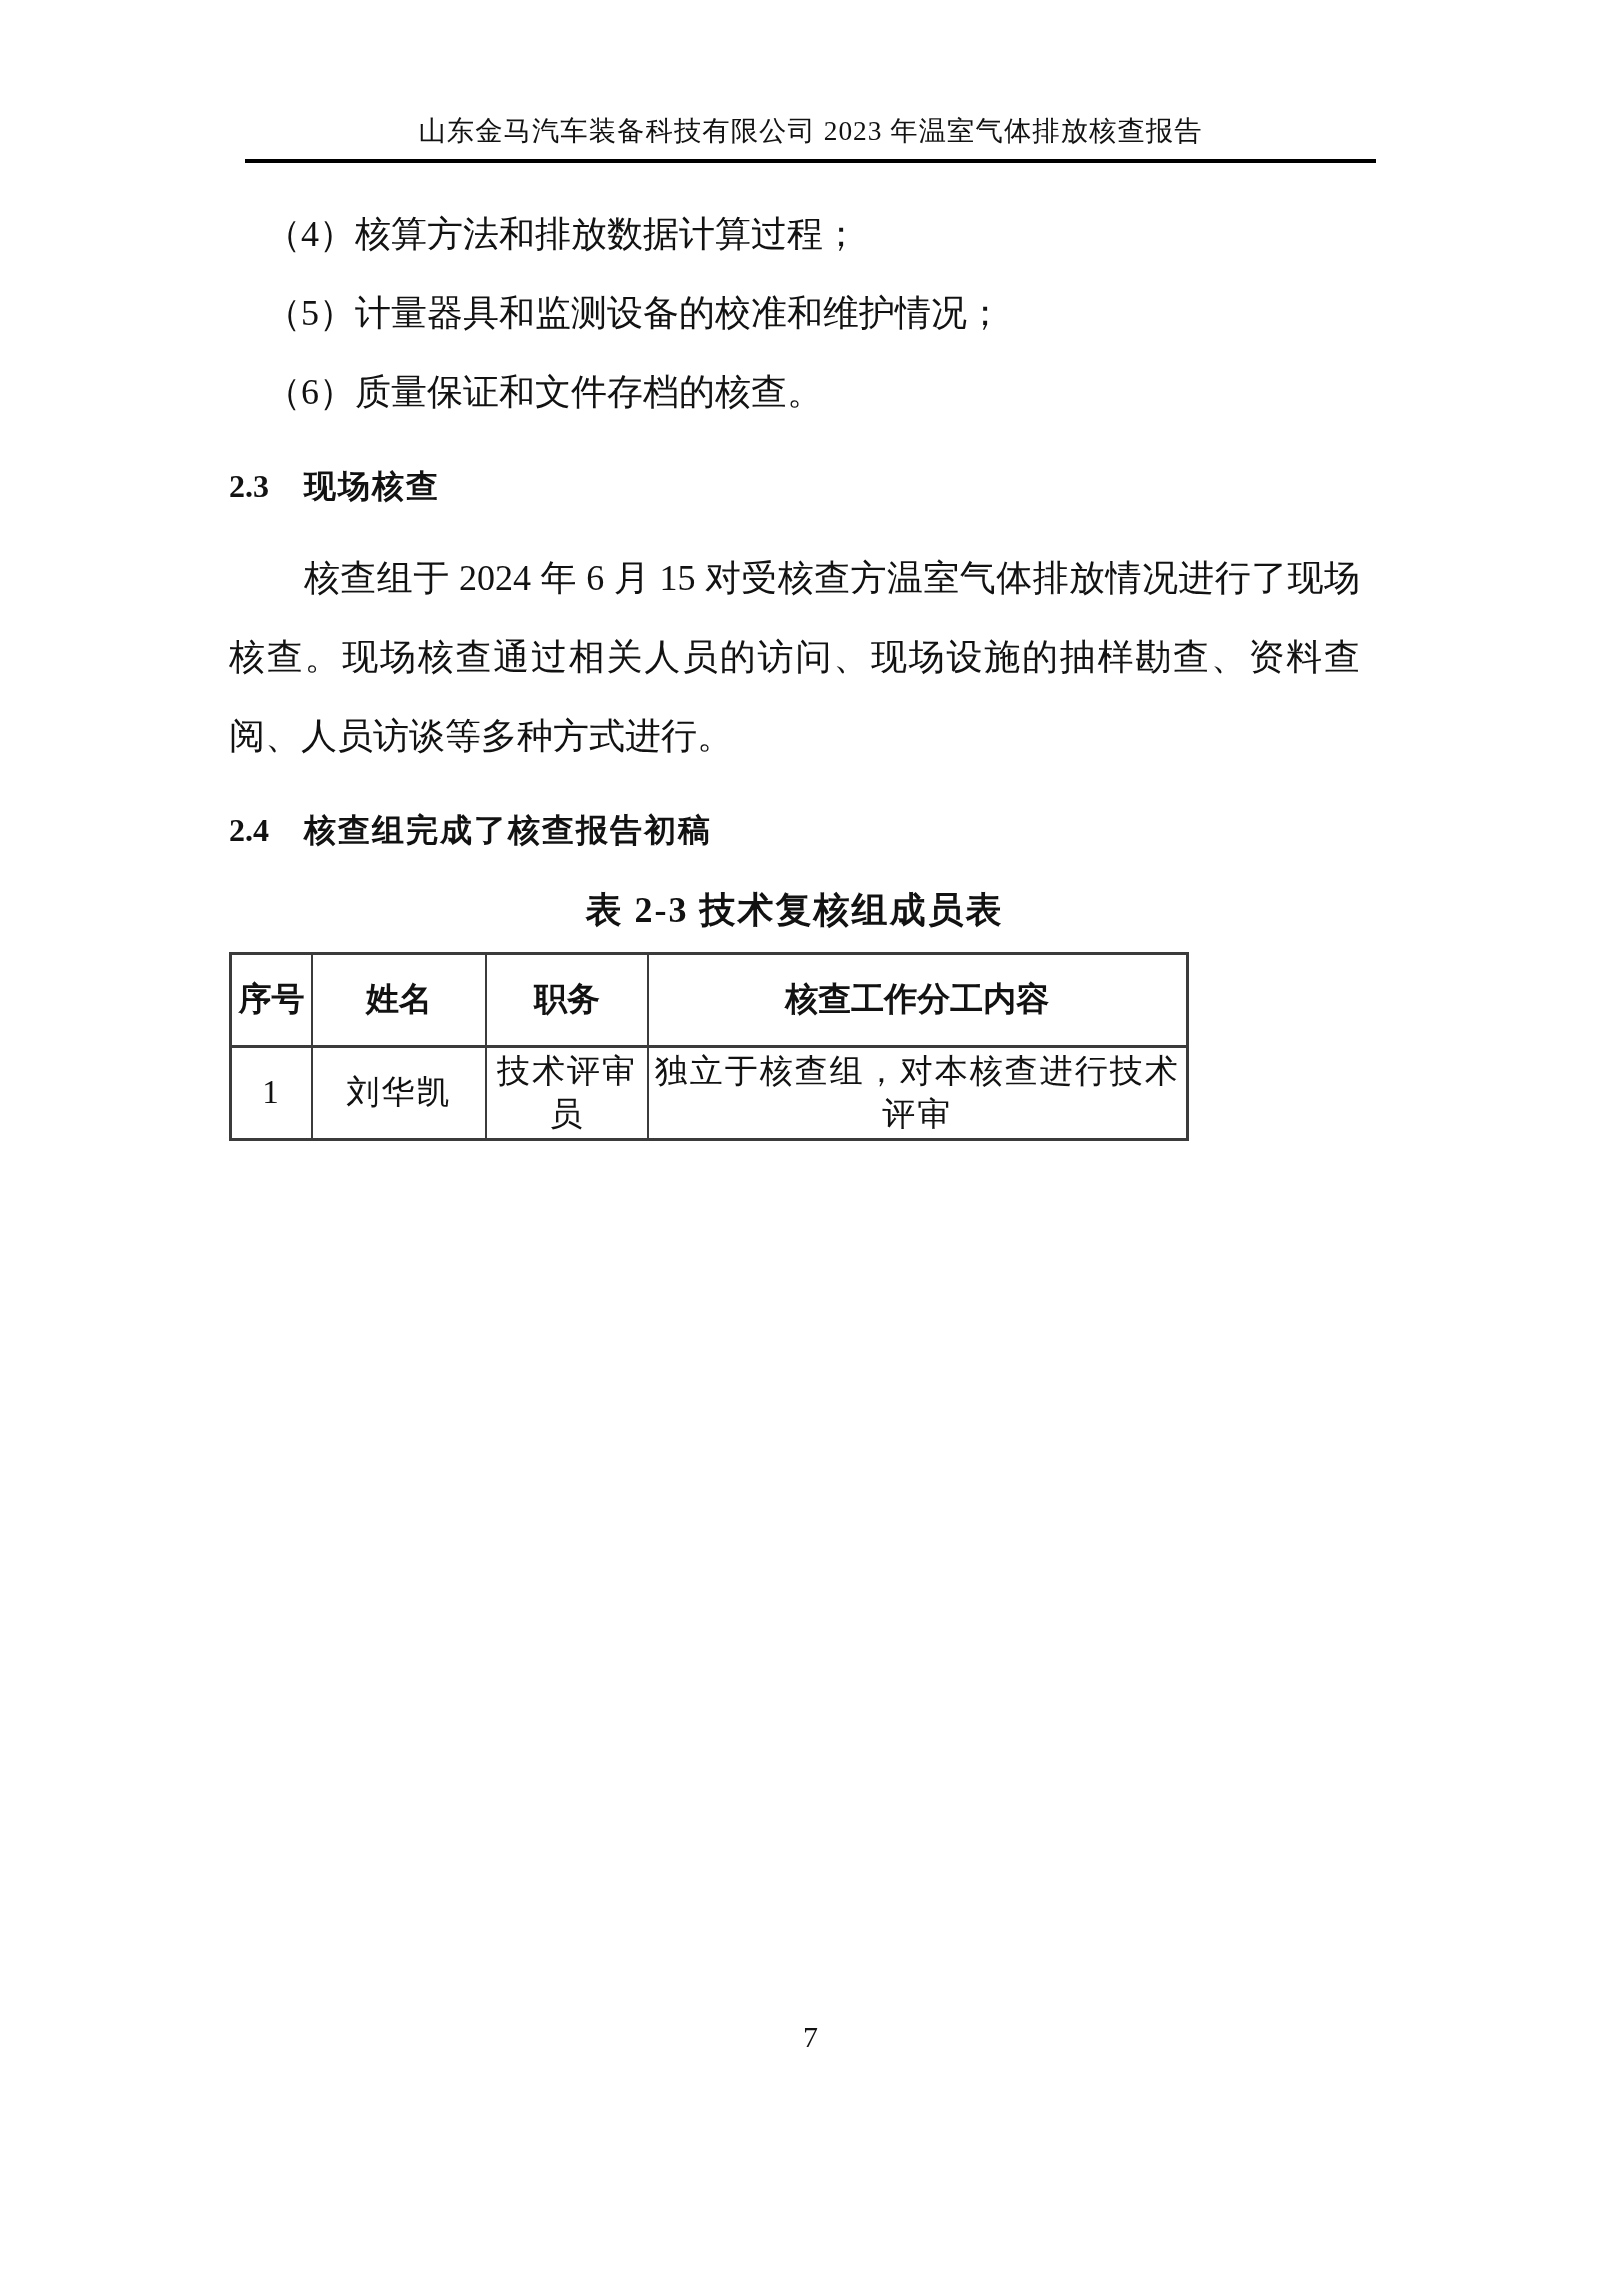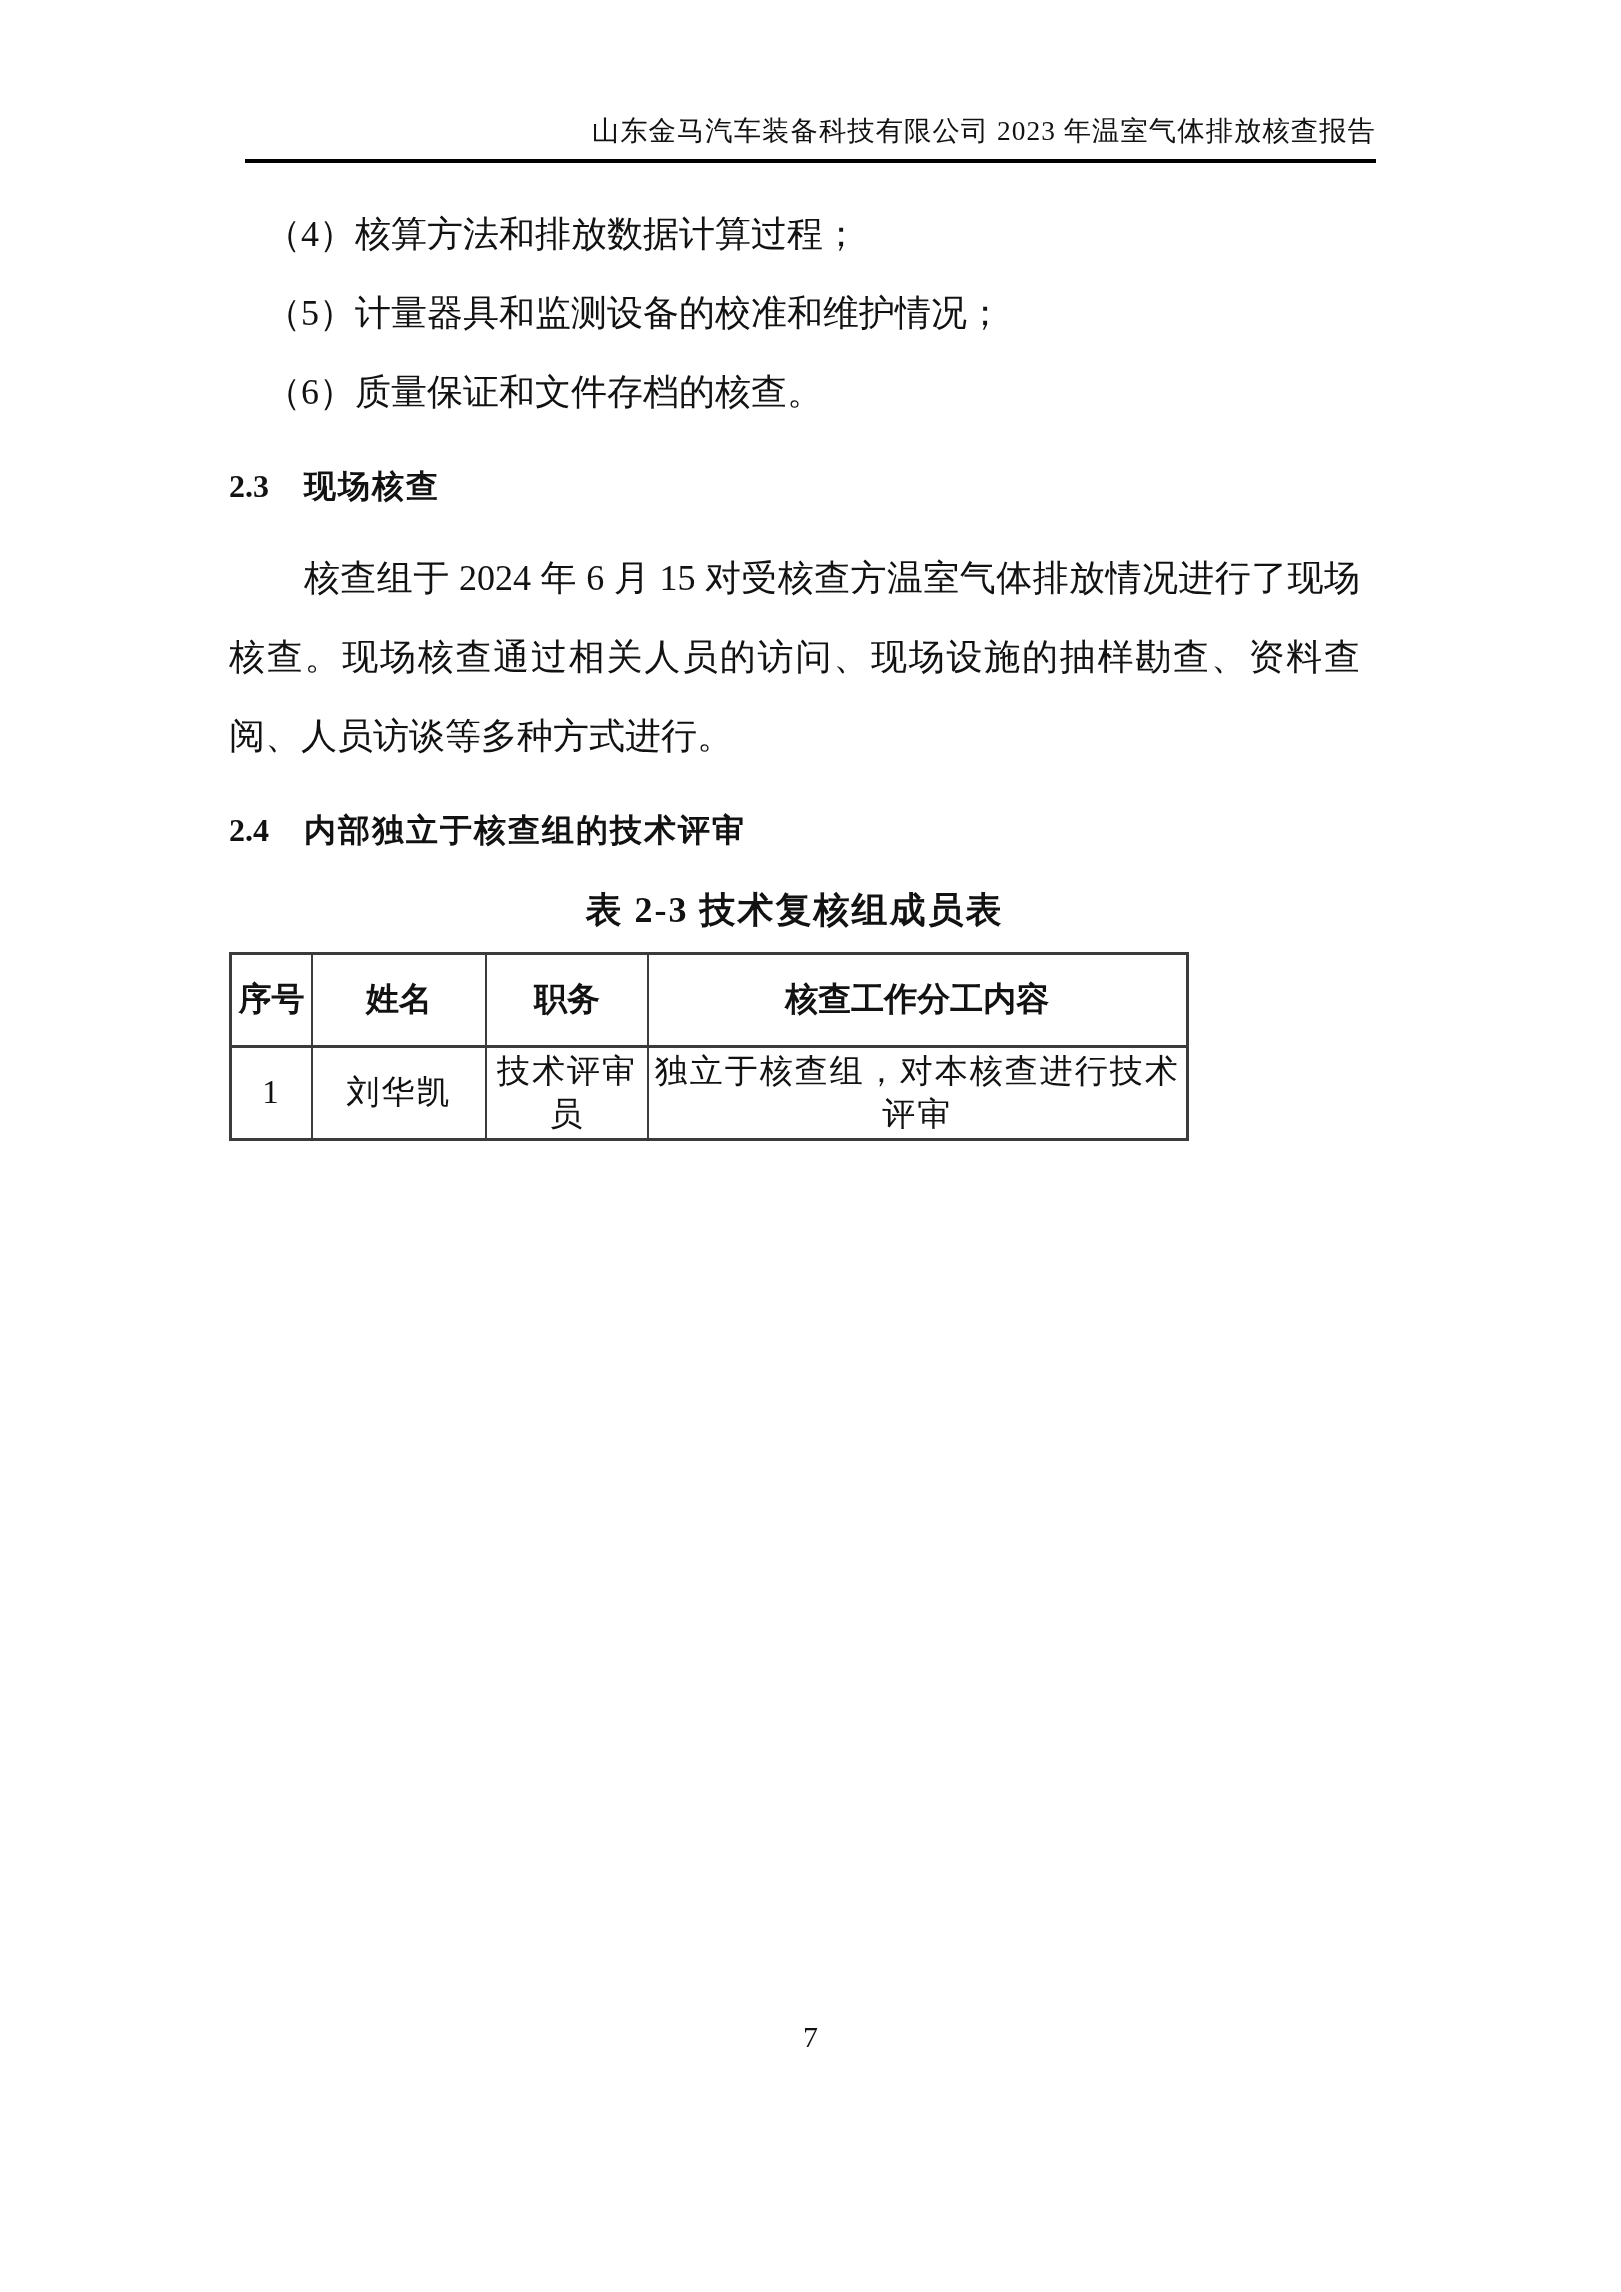--- a/index.html
+++ b/index.html
@@ -13,21 +13,21 @@
     overflow:hidden;
   }
   .header {
     position:absolute;
     top:114px; left:245px; width:1131px;
     font-size:27.4px;
     line-height:35px;
     letter-spacing:1px;
     padding-bottom:9.8px;
     border-bottom:4.9px solid #000;
-    text-align:right;
+    text-align:center;
     white-space:nowrap;
   }
   .body {
     position:absolute;
     top:195px; left:229px; width:1131px;
     font-size:36px;
     line-height:79px;
     text-align:justify;
   }
   .body p { margin:0; }
@@ -99,21 +99,21 @@
     <p class="li">（6）质量保证和文件存档的核查。</p>
 
 
     <h2 class="heading">
       <span class="hnum">2.3</span><span>现场核查</span>
     </h2>
 
     <p class="para">核查组于 2024 年 6 月 15 对受核查方温室气体排放情况进行了现场核查。现场核查通过相关人员的访问、现场设施的抽样勘查、资料查阅、人员访谈等多种方式进行。</p>
 
     <h2 class="heading">
-      <span class="hnum">2.4</span><span>内部独立于核查组的技术评审</span>
+      <span class="hnum">2.4</span><span>核查组完成了核查报告初稿</span>
     </h2>
 
 
     <p class="caption">表 2-3  技术复核组成员表</p>
 
     <table class="members">
       <colgroup>
         <col class="c1">
           <col class="c2">
           <col class="c3">

